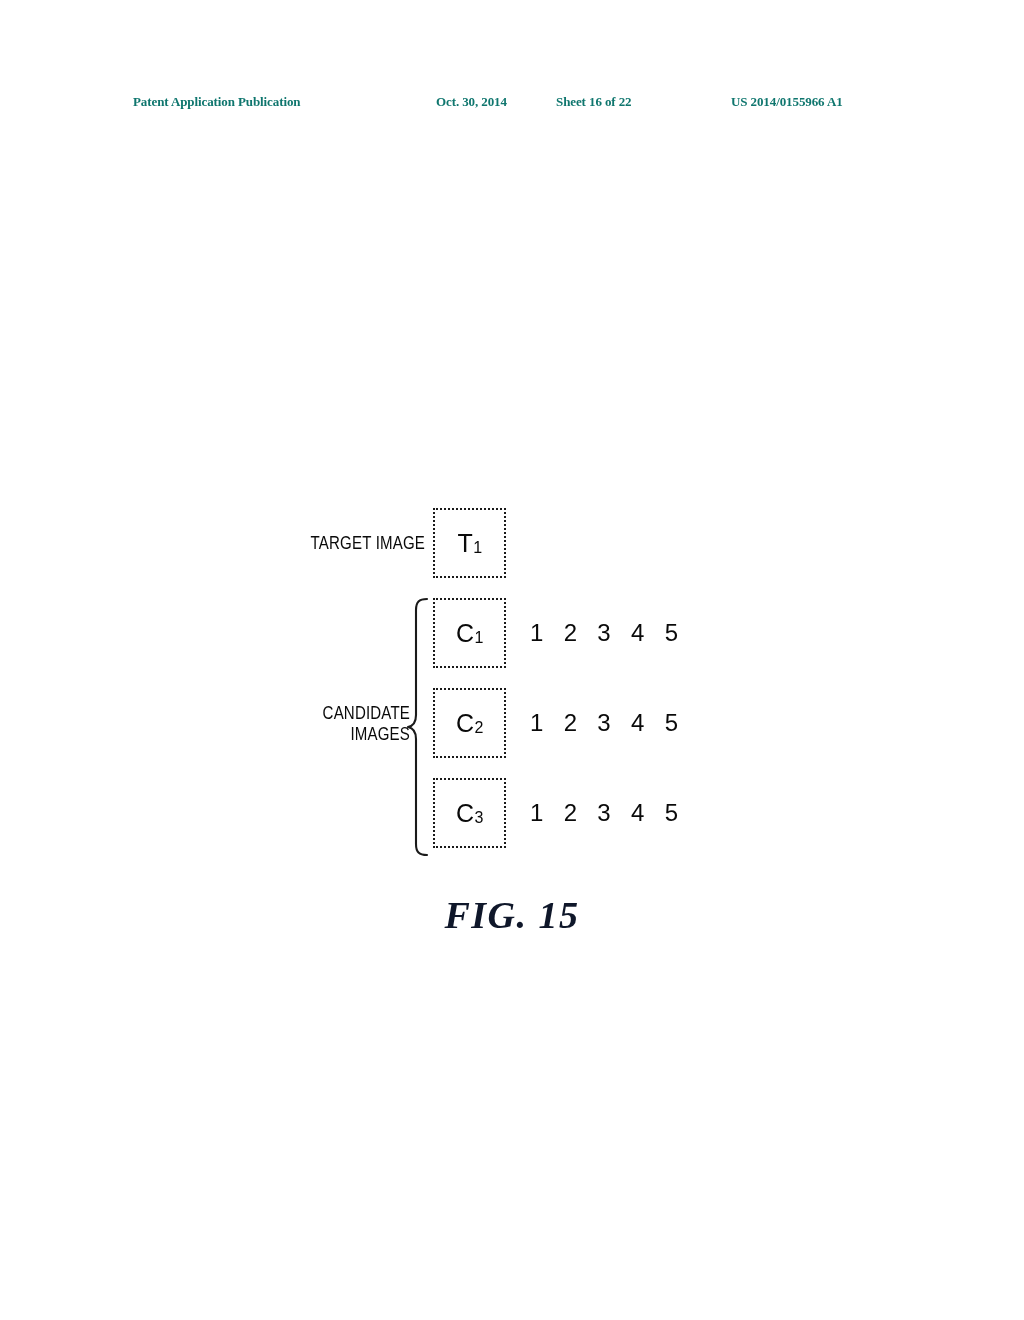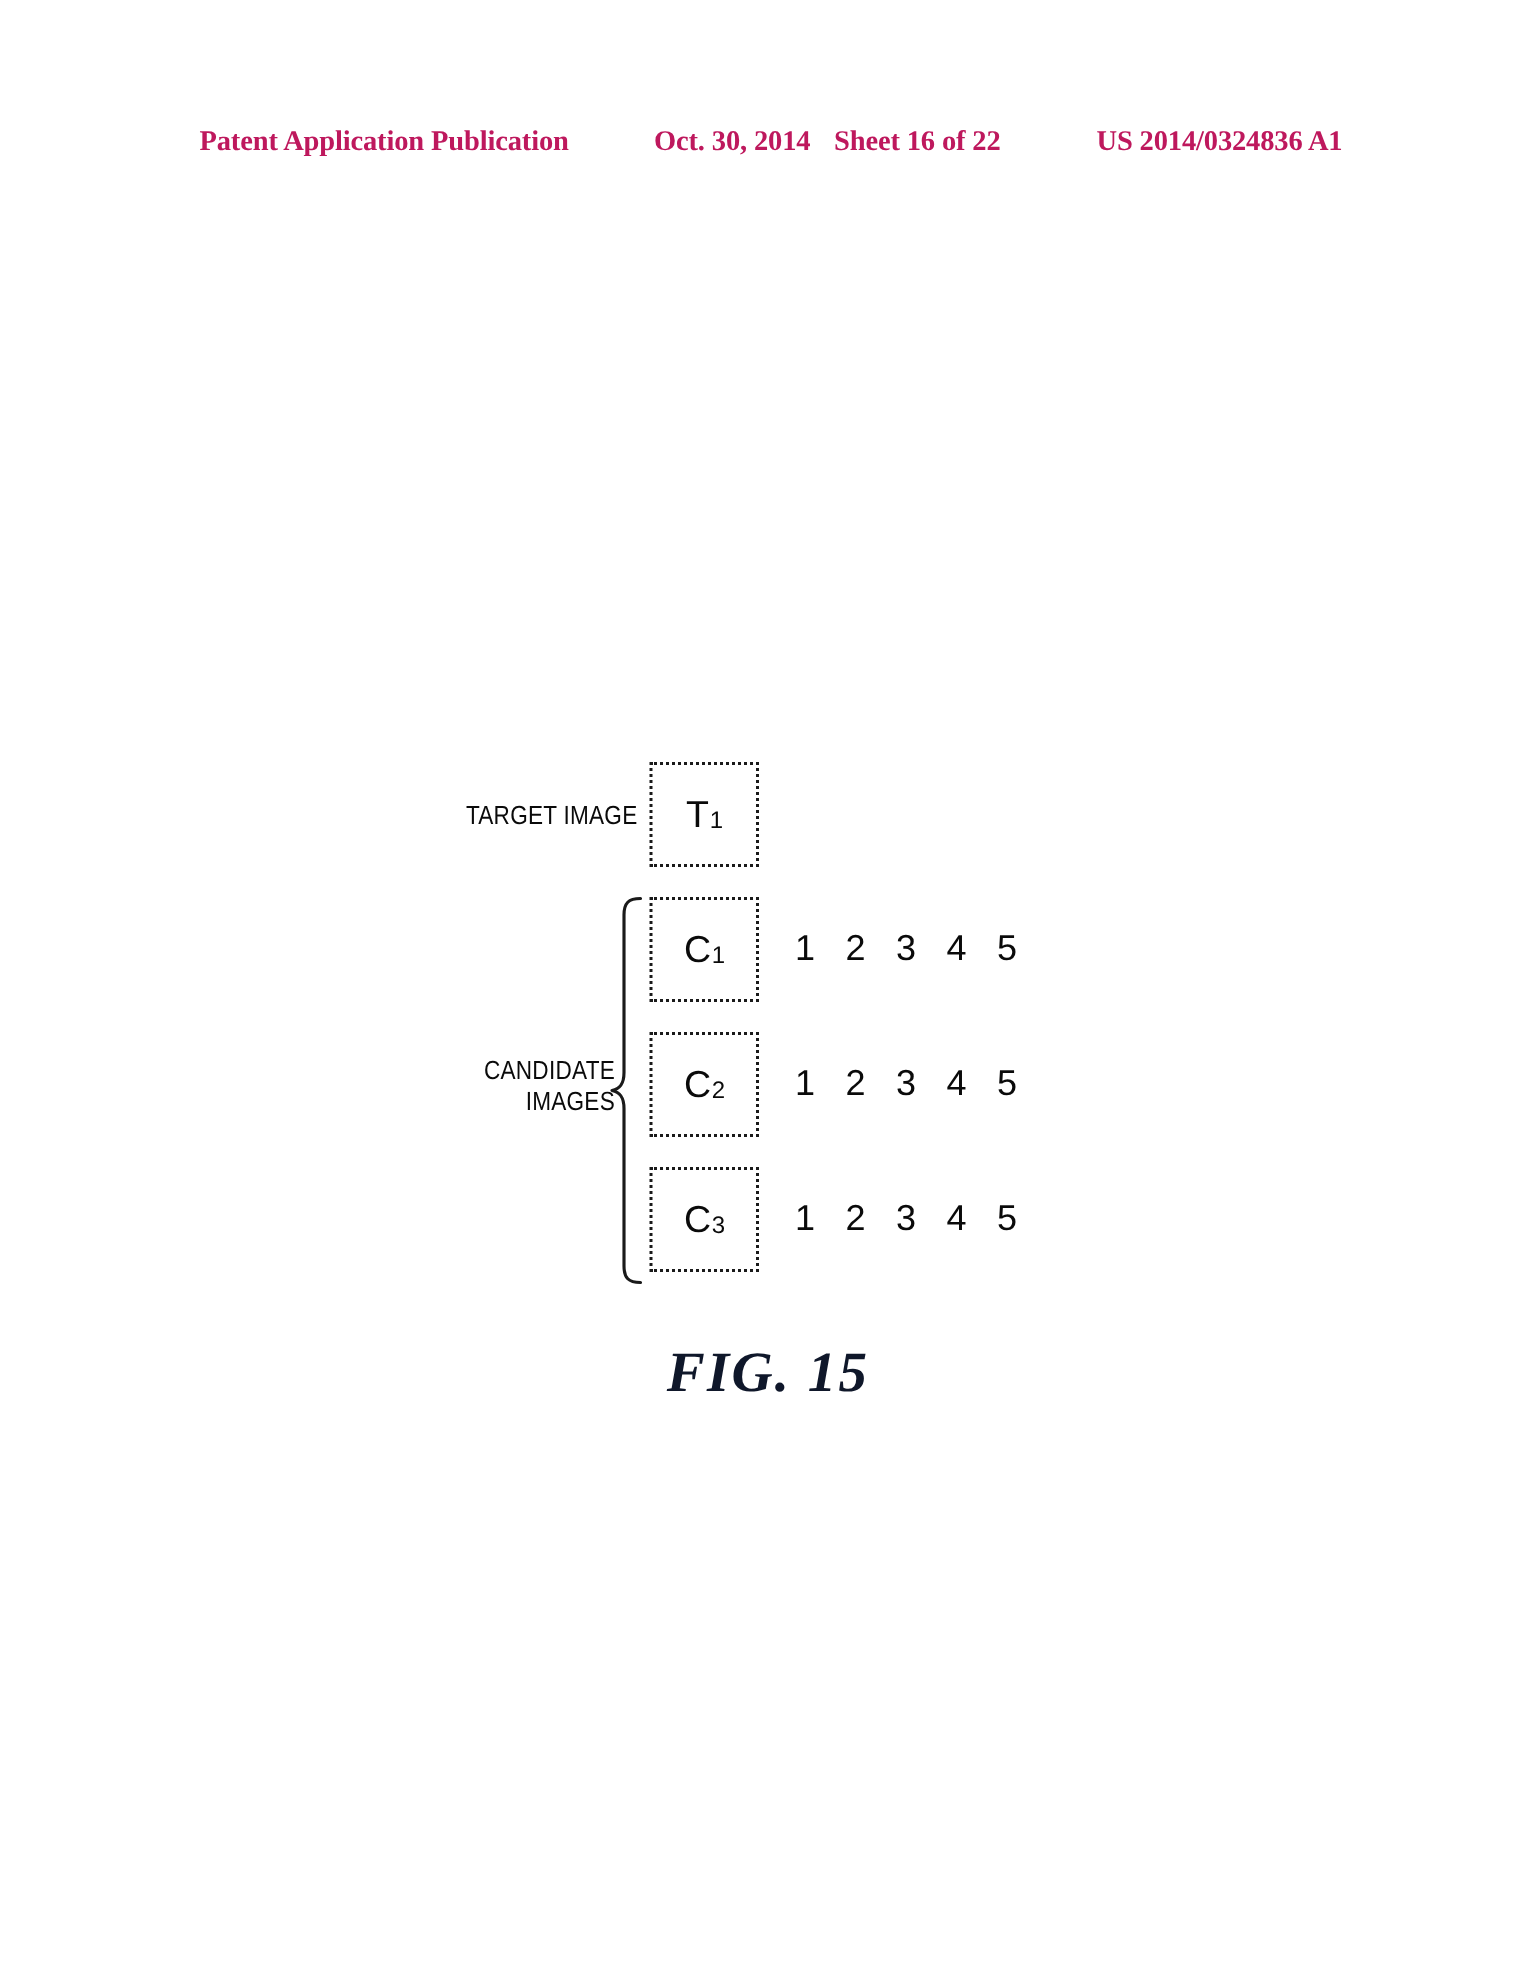--- a/index.html
+++ b/index.html
@@ -13,28 +13,28 @@
     position: relative;
     font-family: "Liberation Sans", sans-serif;
     color: #000000;
     overflow: hidden;
   }
 
   
   #patent-header {
     position: absolute;
     left: 0;
-    top: 84px;
+    top: 94px;
     width: 1024px;
     height: 34px;
     font-family: "Liberation Serif", serif;
     font-weight: bold;
-    font-size: 19px;
+    font-size: 13px;
     letter-spacing: -0.1px;
-    color: #be185d;
+    color: #0f766e;
     white-space: nowrap;
   }
   #patent-header .hdr-pub {
     position: absolute;
     left: 133px;
     top: 0;
   }
   #patent-header .hdr-date {
     position: absolute;
     left: 424px;
@@ -166,21 +166,21 @@
     color: #0f172a;
   }
 </style>
 </head>
 <body>
 
 <div id="patent-header">
   <span class="hdr-pub">Patent Application Publication</span>
   <span class="hdr-date">Oct. 30, 2014</span>
   <span class="hdr-sheet">Sheet 16 of 22</span>
-  <span class="hdr-docnum">US 2014/0324836 A1</span>
+  <span class="hdr-docnum">US 2014/0155966 A1</span>
 </div>
 
 <div id="figure-15">
 
   <div class="side-label" id="label-target-image">TARGET IMAGE</div>
 
   <div class="img-box" id="box-target">
     <div class="box-label">
       <span>T</span>
         <span class="sub">1</span>

